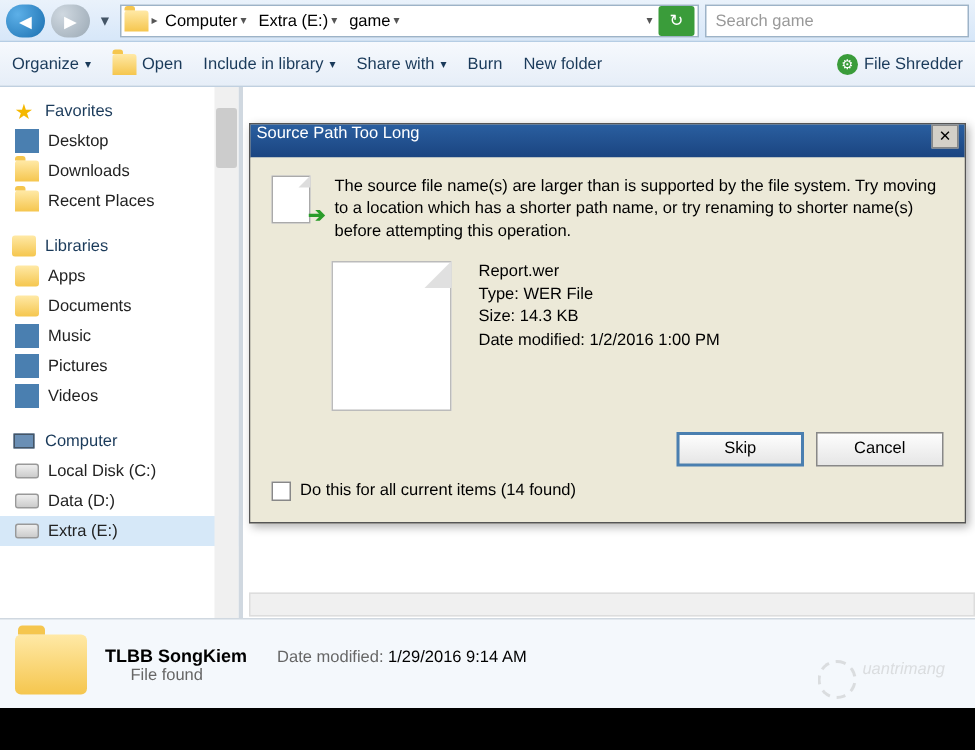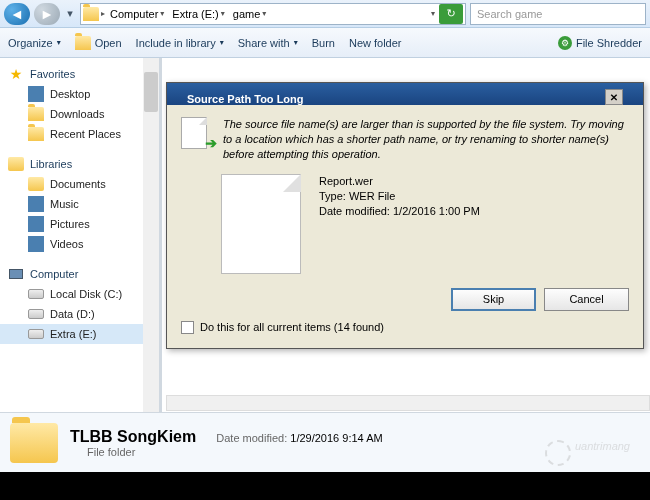--- a/index.html
+++ b/index.html
@@ -19,60 +19,60 @@
 
 .toolbar { height: 30px; background: linear-gradient(#f6f9fd, #e6eef8); border-bottom: 1px solid #c0d0e0; display: flex; align-items: center; padding: 0 8px; gap: 14px; justify-content: center; }
 .tool-item { display: flex; align-items: center; gap: 4px; color: #1a3a5a; cursor: pointer; }
 .tool-item .tri { color: #1a3a5a; }
 .spacer { flex: 1; }
 
 .main { display: flex; height: 400px; }
 .sidebar { width: 160px; background: #fff; border-right: 1px solid #d0d8e0; padding: 6px 0; overflow: hidden; position: relative; }
 .side-grp { margin-bottom: 10px; }
 .side-head { display: flex; align-items: center; gap: 6px; padding: 2px 8px; font-weight: 400; color: #1a3a5a; }
-.side-item { display: flex; align-items: center; gap: 6px; padding: 2px 8px 2px 28px; color: #222; cursor: pointer; }
+.side-item { display: flex; align-items: center; gap: 6px; padding: 2px 8px 2px 10px; color: #222; cursor: pointer; }
 .side-item.sel { background: #d6e8f8; }
 .ico { width: 16px; height: 16px; display: inline-flex; align-items: center; justify-content: center; flex-shrink: 0; }
 .star { color: #f5b800; font-size: 14px; }
 .lib { background: linear-gradient(#ffe9a6,#f5c64e); border-radius: 2px; width: 16px; height: 14px; }
 .comp { background: #6a8fb5; width: 14px; height: 10px; border: 1px solid #456; }
 .drive { background: linear-gradient(#eee,#ccc); width: 16px; height: 10px; border-radius: 2px; border: 1px solid #999; }
 
 .content { flex: 1; background: #fff; position: relative; }
 .splitter { width: 2px; background: #d0d8e0; cursor: col-resize; }
 .side-scroll { position: absolute; right: 0; top: 0; bottom: 0; width: 16px; background: #f0f0f0; }
 .side-scroll-thumb { width: 14px; height: 40px; background: #ccc; margin: 14px 1px; border-radius: 2px; }
 
 .dialog { position: absolute; left: 166px; top: 82px; width: 478px; background: #ece9d8; border: 1px solid #555; box-shadow: 2px 2px 6px rgba(0,0,0,0.3); z-index: 10; }
-.dlg-title { height: 22px; background: linear-gradient(#2a5fa0, #1a4480); color: #fff; display: flex; align-items: flex-end; padding: 0 20px; font-weight: bold; }
+.dlg-title { height: 22px; background: linear-gradient(#2a5fa0, #1a4480); color: #fff; display: flex; align-items: flex-start; padding: 0 4px; font-weight: normal; }
 .dlg-title .spacer { flex: 1; }
 .dlg-close { width: 18px; height: 16px; background: #d4d0c8; border: 1px solid #888; color: #000; display: flex; align-items: center; justify-content: center; font-size: 10px; cursor: pointer; }
 .dlg-body { padding: 12px 14px 14px 14px; background: #ece9d8; }
 .dlg-row1 { display: flex; gap: 10px; margin-bottom: 12px; }
-.dlg-msg { flex: 1; color: #000; line-height: 1.35; font-style: italic; }
+.dlg-msg { flex: 1; color: #000; line-height: 1.35; }
 .dlg-bigicon { width: 32px; height: 36px; position: relative; }
 .page-ico { width: 26px; height: 32px; background: #fff; border: 1px solid #aaa; position: relative; }
 .page-ico::after { content: ""; position: absolute; right: -1px; top: -1px; border-style: solid; border-width: 0 0 8px 8px; border-color: transparent transparent #ddd transparent; }
 .arrow-grn { position: absolute; right: -4px; bottom: 2px; color: #2a9c2a; font-size: 14px; font-weight: bold; }
 .dlg-row2 { display: flex; gap: 18px; margin-bottom: 14px; margin-left: 40px; }
 .big-page { width: 80px; height: 100px; background: #fff; border: 1px solid #bbb; position: relative; }
 .big-page::after { content: ""; position: absolute; right: -1px; top: -1px; border-style: solid; border-width: 0 0 18px 18px; border-color: transparent transparent #e0e0e0 transparent; }
 .file-info div { line-height: 1.4; }
 .dlg-btns { display: flex; justify-content: flex-end; gap: 8px; margin-bottom: 10px; }
 .win-btn { min-width: 85px; height: 23px; background: linear-gradient(#fdfdfd,#e6e6e6); border: 1px solid #888; cursor: pointer; }
 .win-btn.primary { border: 2px solid #4a7fb0; }
 .dlg-chk { display: flex; align-items: center; gap: 6px; }
 .chk { width: 13px; height: 13px; border: 1px solid #888; background: #fff; }
 
 .status-row { position: absolute; left: 166px; right: 0; top: 395px; height: 16px; display: flex; }
 .status-scroll { flex: 1; height: 16px; background: #f0f0f0; border: 1px solid #ddd; }
 .details { position: absolute; left: 0; right: 0; bottom: 28px; height: 60px; background: #f4f8fc; border-top: 1px solid #d0d8e0; display: flex; align-items: center; padding: 6px 10px; gap: 12px; }
 .big-folder { width: 48px; height: 40px; background: linear-gradient(#ffe9a6,#f5c64e); border-radius: 4px; position: relative; }
 .big-folder::before { content: ""; position: absolute; top: -6px; left: 2px; width: 18px; height: 6px; background: #f5c64e; border-radius: 3px 3px 0 0; }
-.det-text b { font-size: 16px; }
+.det-text b { font-size: 12px; }
 .det-text .sub { color: #666; margin-left: 17px; }
 .blackbar { position: absolute; left: 0; right: 0; bottom: 0; height: 28px; background: #000; }
 .watermark { position: absolute; right: 20px; bottom: 34px; color: rgba(180,180,180,0.4); font-size: 20px; font-style: italic; display: flex; align-items: flex-start; gap: 4px; }
 .wm-gear { width: 26px; height: 26px; border: 2px dashed rgba(180,180,180,0.4); border-radius: 50%; }
 .blue-link { color: #1a5fb0; position: absolute; }
 .shredder { display: flex; align-items: center; gap: 4px; }
 .shredder-ico { width: 14px; height: 14px; border-radius: 50%; background: #3a9c3a; color: #fff; display: flex; align-items: center; justify-content: center; font-size: 9px; }
 </style>
 </head>
 <body>
@@ -161,20 +161,26 @@
       <div class="side-head">
           <span class="ico">
             <span class="lib"></span>
           </span>
           <span>Libraries</span>
         </div>
       <div class="side-item">
           <span class="ico">
             <span class="lib"></span>
           </span>
+          <span>Apps</span>
+        </div>
+      <div class="side-item">
+          <span class="ico">
+            <span class="lib"></span>
+          </span>
           <span>Documents</span>
         </div>
       <div class="side-item">
           <span class="ico" style="background:#4a7fb0"></span>
           <span>Music</span>
         </div>
       <div class="side-item">
           <span class="ico" style="background:#4a7fb0"></span>
           <span>Pictures</span>
         </div>
@@ -232,20 +238,21 @@
         <div class="page-ico"></div>
           <span class="arrow-grn">➔</span>
       </div>
       <div class="dlg-msg">The source file name(s) are larger than is supported by the file system. Try moving to a location which has a shorter path name, or try renaming to shorter name(s) before attempting this operation.</div>
     </div>
     <div class="dlg-row2">
       <div class="big-page"></div>
       <div class="file-info">
         <div>Report.wer</div>
         <div>Type: WER File</div>
+        <div>Size: 14.3 KB</div>
         <div>Date modified: 1/2/2016 1:00 PM</div>
       </div>
     </div>
     <div class="dlg-btns">
       <button class="win-btn primary">Skip</button>
       <button class="win-btn">Cancel</button>
     </div>
     <div class="dlg-chk">
       <span class="chk"></span>
       <span>Do this for all current items (14 found)</span>
@@ -254,21 +261,21 @@
 </div>
 
 <div class="status-row">
     <div class="status-scroll"></div>
   </div>
 
 <div class="details">
   <div class="big-folder"></div>
   <div class="det-text">
     <div><b>TLBB SongKiem</b> <span class="sub">Date modified:</span> <span>1/29/2016 9:14 AM</span></div>
-    <div class="sub">File folder</div>
+    <div class="sub">File found</div>
   </div>
 </div>
 
 <div class="watermark">
   <span class="wm-gear"></span>
   <span>uantrimang</span>
 </div>
 
 <div class="blackbar"></div>
 

